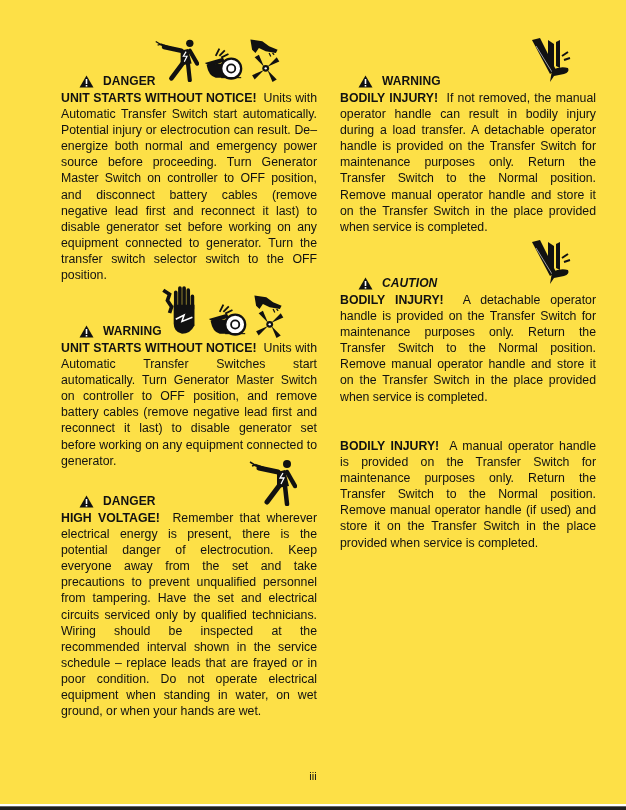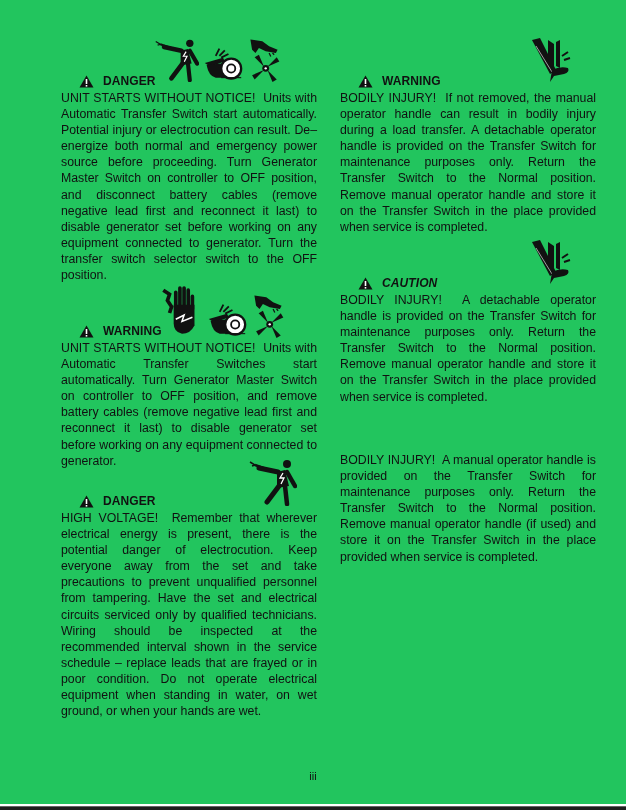--- a/index.html
+++ b/index.html
@@ -1,32 +1,32 @@
 <!DOCTYPE html>
 <html><head>
 <meta charset="utf-8">
 <style>
   html, body { margin: 0; padding: 0; }
   body {
     width: 626px; height: 810px; background: #ffffff; position: relative; overflow: hidden;
     font-family: "Liberation Sans", sans-serif; color: #111;
   }
-  .page { position: absolute; left: 0; top: 0; width: 626px; height: 804px; background: #22c55e; }
+  .page { position: absolute; left: 0; top: 0; width: 626px; height: 804px; background: #fde047; }
   .bottom-bar { position: absolute; left: 0; top: 806px; width: 626px; height: 4px; background: #1e1e1e; border-top: 1px solid #666; }
   .col { position: absolute; width: 256px; }
   .col.left { left: 61px; }
   .col.right { left: 340px; }
   .block { position: absolute; left: 0; width: 256px; }
   .head { position: relative; height: 20px; }
   .hdr { position: absolute; left: 18px; bottom: 2px; font-size: 12px; font-weight: bold; letter-spacing: 0.1px; display: flex; align-items: center; }
   .hdr .tri { width: 15px; height: 13px; margin-right: 9px; }
   .body-text {
     font-size: 12.3px; line-height: 16.1px; text-align: justify; margin: 0;
   }
-  .body-text b { font-weight: normal; }
+  .body-text b { font-weight: bold; }
   .pictos { position: absolute; display: flex; align-items: flex-end; gap: 4px; }
   .page-num { position: absolute; left: 0; width: 626px; top: 770px; text-align: center; font-size: 11px; }
 </style>
 </head>
 <body>
 
 <svg width="0" height="0" style="position:absolute">
   <defs>
     <symbol id="tri" viewBox="0 0 15 13">
       <path d="M7.5 0.5 L14.5 12.5 L0.5 12.5 Z" fill="#111"></path>
@@ -178,21 +178,21 @@
         <div class="hdr">
           <svg class="tri">
               <use href="#tri"></use>
             </svg>
           <span>CAUTION</span>
         </div>
       </div>
       <p class="body-text"><b>BODILY INJURY!</b>&nbsp; <span>A detachable operator handle is provided on the Transfer Switch for maintenance purposes only. Return the Transfer Switch to the Normal position. Remove manual operator handle and store it on the Transfer Switch in the place provided when service is completed.</span></p>
     </div>
 
-    <div class="block" style="top:452px;">
+    <div class="block" style="top:438px;">
       <p class="body-text"><b>BODILY INJURY!</b>&nbsp; <span>A manual operator handle is provided on the Transfer Switch for maintenance purposes only. Return the Transfer Switch to the Normal position. Remove manual operator handle (if used) and store it on the Transfer Switch in the place provided when service is completed.</span></p>
     </div>
   </div>
 
   <div class="page-num">iii</div>
 </div>
 
 <div class="bottom-bar"></div>
 
 </body></html>

